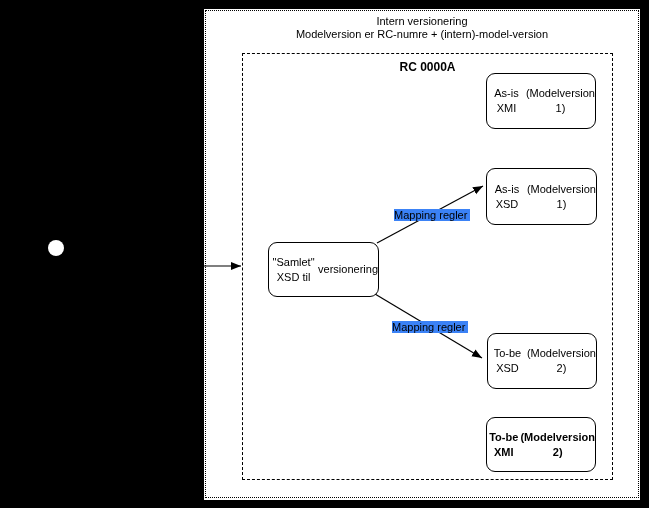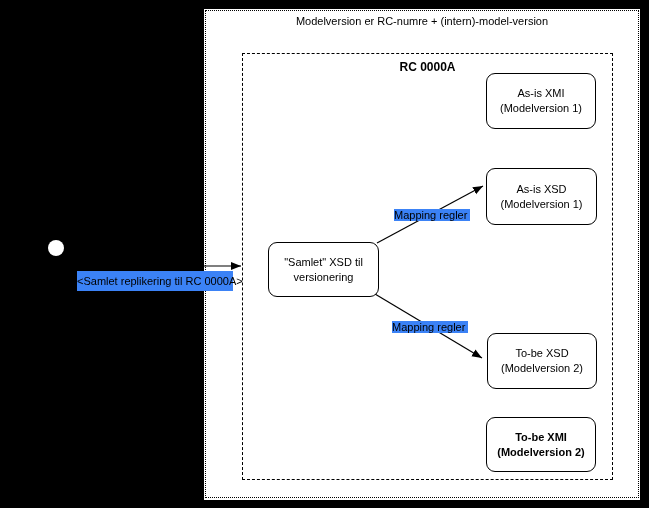--- a/index.html
+++ b/index.html
@@ -23,21 +23,21 @@
   .rc-box {
     position: absolute; left: 38px; top: 44px; width: 369px; height: 425px;
     border: 1px dashed #000;
   }
   .rc-label {
     margin-top: 6px; text-align: center; font-weight: bold; font-size: 12px;
   }
   .edges { position: absolute; left: 0; top: 0; width: 649px; height: 508px; }
   .node {
     position: absolute; background: #ffffff; border: 1px solid #000;
-    border-radius: 9px; display: flex; flex-direction: column;
+    border-radius: 9px; display: flex; flex-direction: row;
     align-items: center; justify-content: center;
     font-size: 11px; line-height: 15px; text-align: center;
   }
   .n-asis-xmi { left: 486px; top: 73px;  width: 108px; height: 54px; }
   .n-asis-xsd { left: 486px; top: 168px; width: 109px; height: 55px; }
   .n-samlet   { left: 268px; top: 242px; width: 109px; height: 53px; }
   .n-tobe-xsd { left: 487px; top: 333px; width: 108px; height: 54px; }
   .n-tobe-xmi { left: 486px; top: 417px; width: 108px; height: 53px; font-weight: bold; }
   .edge-label {
     position: absolute; background: #3b82f6; font-size: 11px;
@@ -52,20 +52,21 @@
   }
 </style>
 </head>
 <body>
 
 <div class="canvas">
 
   <div class="panel">
     <div class="panel-border"></div>
     <div class="panel-title">
+      <div>Intern versionering</div>
       <div>Modelversion er RC-numre + (intern)-model-version</div>
     </div>
     <div class="rc-box">
       <div class="rc-label">RC 0000A</div>
     </div>
   </div>
 
   <svg class="edges" width="649" height="508" viewBox="0 0 649 508">
     <defs>
       <marker id="arw" markerWidth="11" markerHeight="9" refX="10" refY="4" orient="auto" markerUnits="userSpaceOnUse">
@@ -95,15 +96,14 @@
   <div class="node n-tobe-xsd">
     <span>To-be XSD</span>
     <span>(Modelversion 2)</span>
   </div>
   <div class="node n-tobe-xmi">
     <span>To-be XMI</span>
     <span>(Modelversion 2)</span>
   </div>
 
   <div class="start-circle"></div>
-  <div class="edge-label lbl-replication">&lt;Samlet replikering til RC 0000A&gt;</div>
 
 </div>
 
 </body></html>

